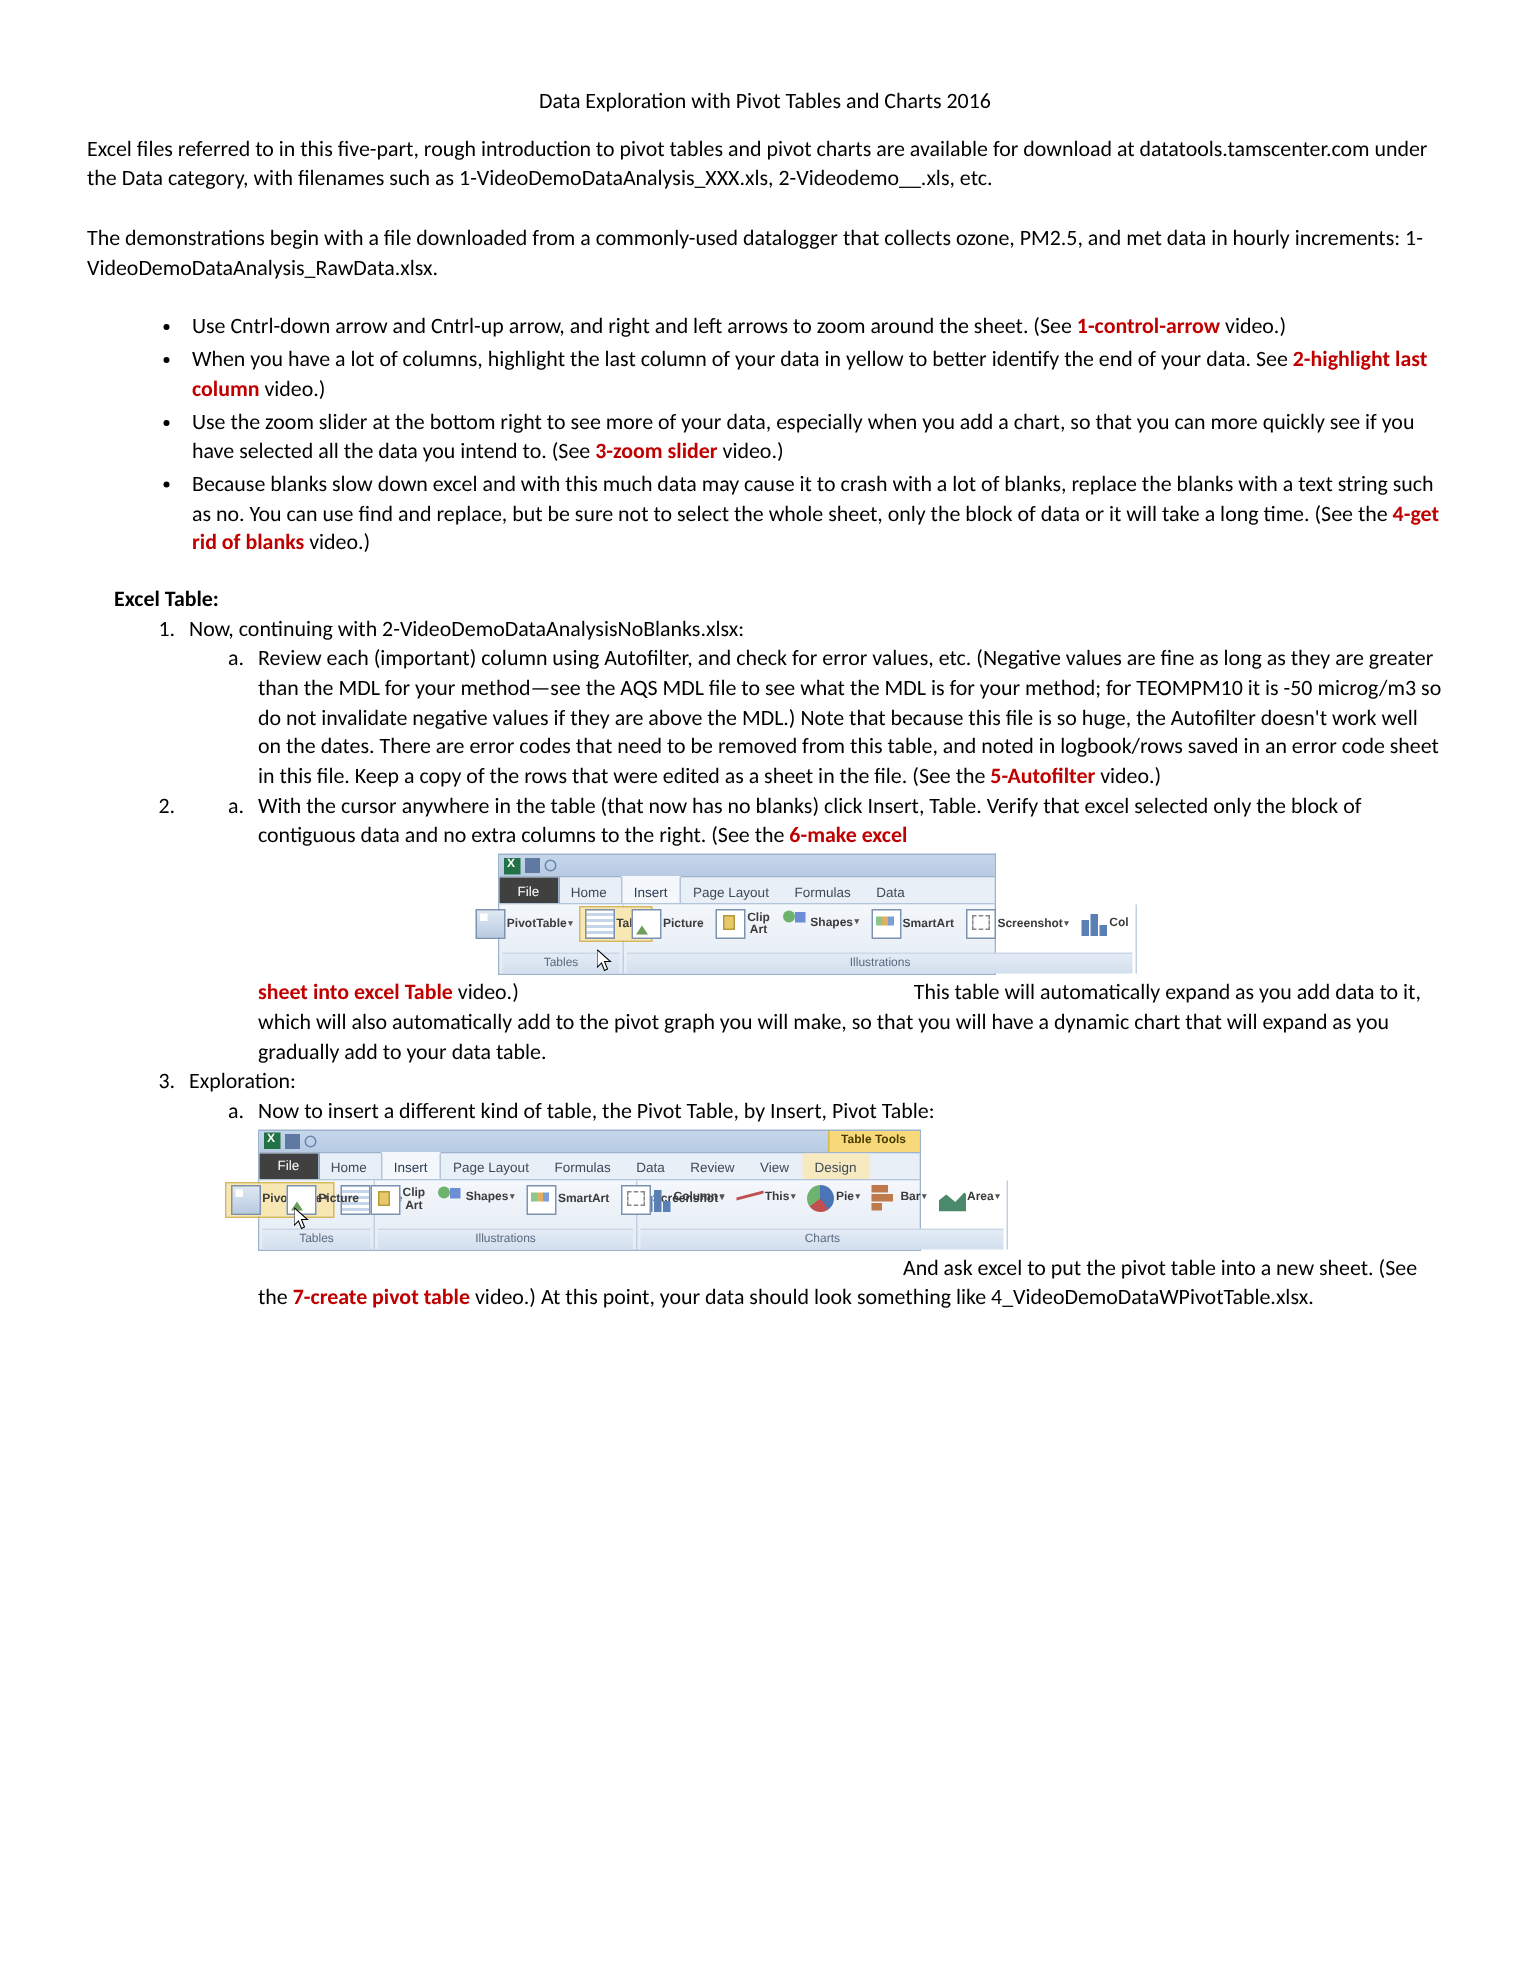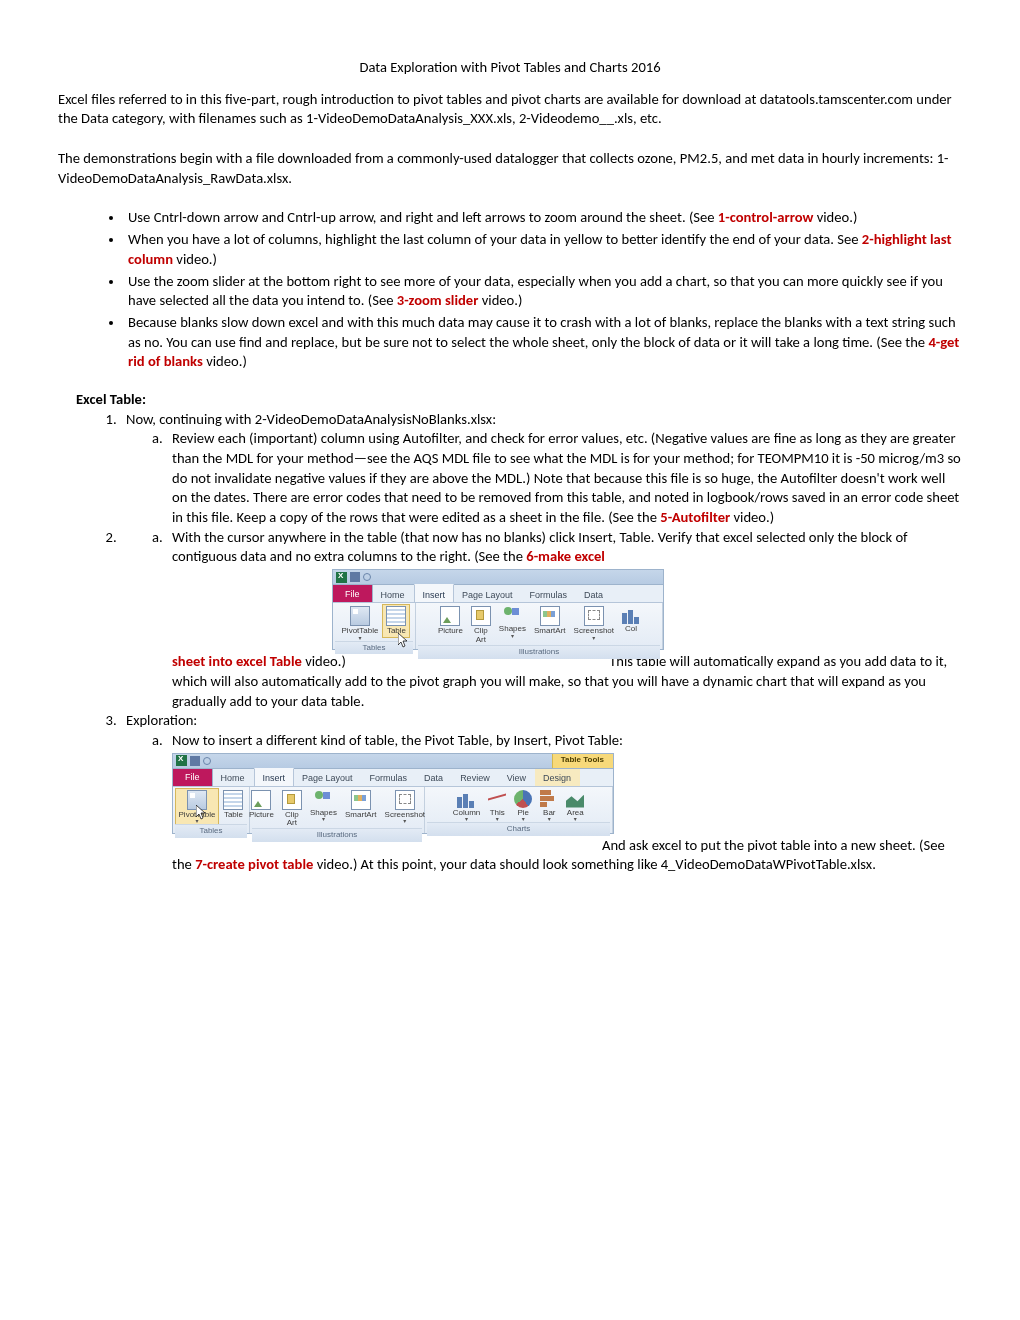--- a/index.html
+++ b/index.html
@@ -105,21 +105,21 @@
     border-bottom: 1px solid #b5c5d9;
   }
   .ribbon .tab {
     padding: 2px 8px 0 8px;
     border-right: 1px solid transparent;
     color: #3e4a58;
     display: flex;
     align-items: center;
   }
   .ribbon .tab.file {
-    background: #be185d;
+    background: #404040;
     color: #fff;
     font-size: 9px;
     padding: 2px 12px;
     border-right: 1px solid #9db3cc;
   }
   .ribbon .tab.active {
     background: #f4f7fb;
     border-left: 1px solid #b5c5d9;
     border-right: 1px solid #b5c5d9;
     border-top: 1px solid #f4f7fb;
@@ -147,27 +147,28 @@
   }
   .ribbon .grpicons {
     display: flex;
     gap: 2px;
     flex: 1;
     align-items: flex-start;
     justify-content: center;
   }
   .ribbon .biconbtn {
     display: flex;
-    flex-direction: column;
+    flex-direction: row;
     align-items: center;
     padding: 1px 3px;
     gap: 1px;
     line-height: 1.05;
     text-align: center;
     color: #3b3b3b;
+    font-weight: bold;
   }
   .ribbon .biconbtn.sel {
     background: #f8e7b3;
     outline: 1px solid #d6b75a;
   }
   .ribbon .biconbtn .ic {
     width: 18px; height: 18px;
     display: inline-block;
   }
   .ribbon .biconbtn .lbl { font-size: 8px; }

